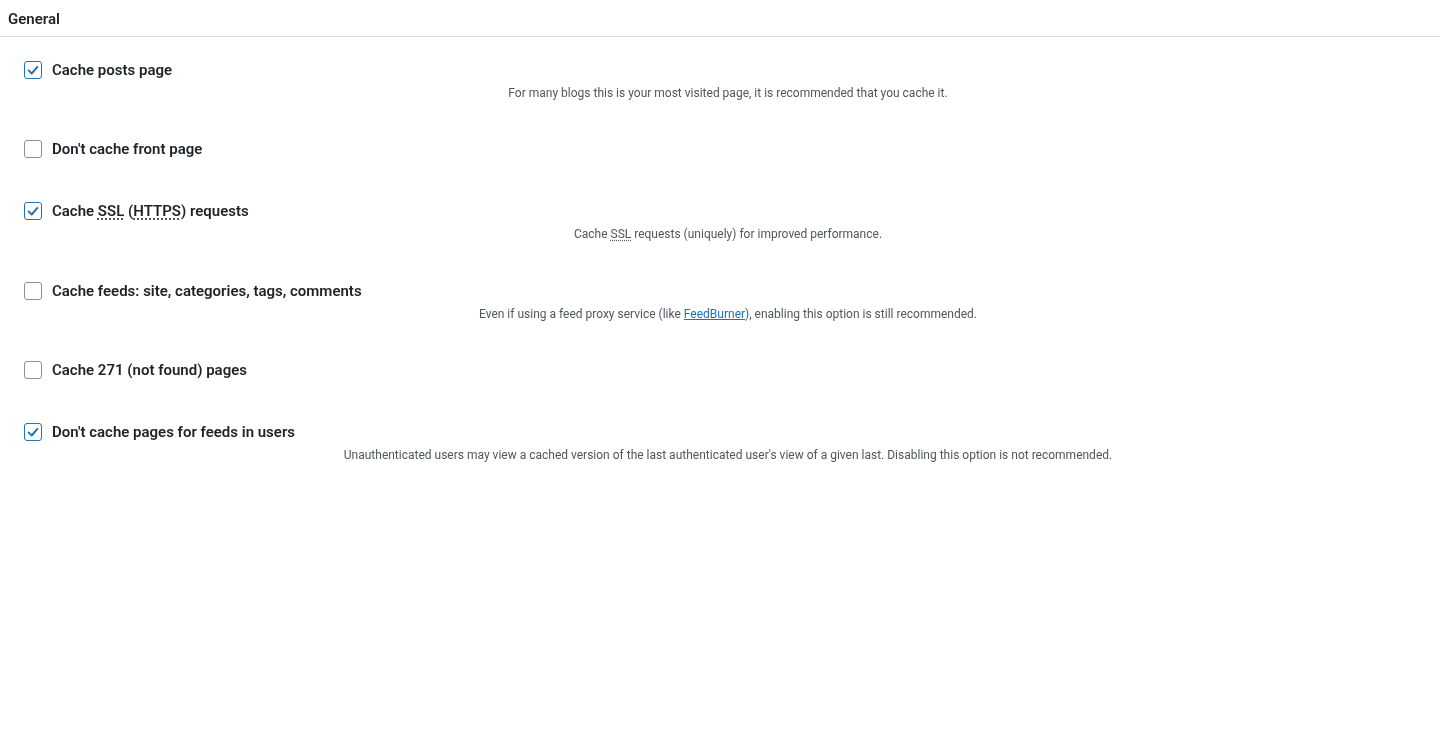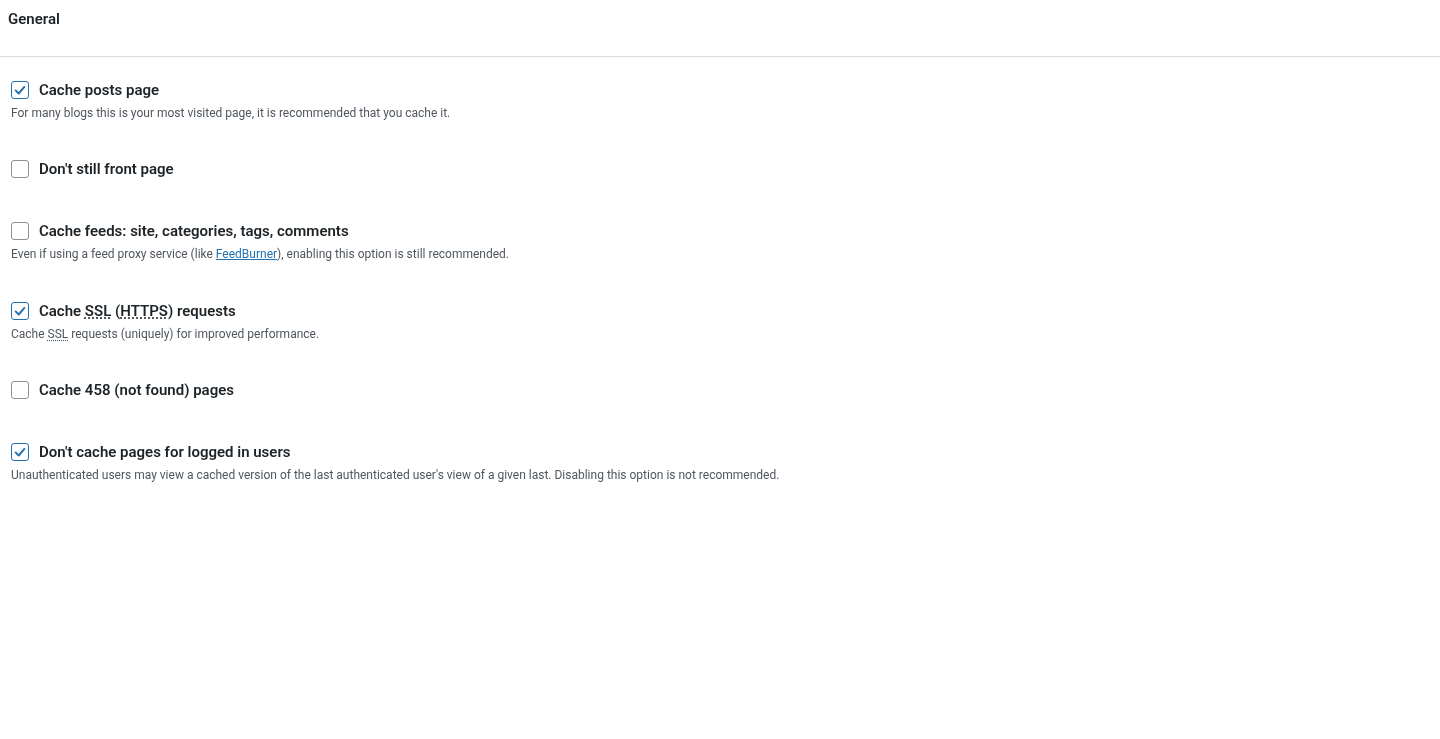--- a/index.html
+++ b/index.html
@@ -7,25 +7,26 @@
     margin: 0; padding: 0;
     font-family: -apple-system, BlinkMacSystemFont, "Segoe UI", Roboto, Helvetica, Arial, sans-serif;
     font-size: 14px;
     color: #1d2327;
     background: #fff;
   }
   .section-header {
     font-size: 15px;
     font-weight: 600;
     color: #1d2327;
-    padding: 10px 8px 28px 8px;
+    padding: 10px 8px 8px 8px;
     border-bottom: 1px solid #dcdcde;
   }
   .options {
-    padding: 6px 8px 0 11px;
+    padding: 6px 8px 0 24px;
+    text-align: center;
   }
   .opt {
     padding: 18px 0 20px 0;
   }
   .opt-row {
     display: flex;
     align-items: center;
     gap: 10px;
     margin-bottom: 6px;
   }
@@ -81,51 +82,51 @@
             <polyline points="3 8.5 6.5 12 13 4.5"></polyline>
           </svg>
         </span>
         <label class="opt-label">Cache posts page</label>
       </div>
       <div class="opt-desc">For many blogs this is your most visited page, it is recommended that you cache it.</div>
     </div>
     <div class="opt">
       <div class="opt-row">
         <span class="checkbox"></span>
-        <label class="opt-label">Don't still front page</label>
+        <label class="opt-label">Don't cache front page</label>
       </div>
-    </div>
-    <div class="opt">
-      <div class="opt-row">
-        <span class="checkbox"></span>
-        <label class="opt-label">Cache feeds: site, categories, tags, comments</label>
-      </div>
-      <div class="opt-desc">Even if using a feed proxy service (like <a href="#">FeedBurner</a>), enabling this option is still recommended.</div>
     </div>
     <div class="opt">
       <div class="opt-row">
         <span class="checkbox checked">
           <svg viewBox="0 0 16 16" fill="none" stroke="#2271b1" stroke-width="2.2" stroke-linecap="round" stroke-linejoin="round">
             <polyline points="3 8.5 6.5 12 13 4.5"></polyline>
           </svg>
         </span>
         <label class="opt-label">Cache <abbr>SSL</abbr> (<abbr>HTTPS</abbr>) requests</label>
       </div>
       <div class="opt-desc">Cache <abbr>SSL</abbr> requests (uniquely) for improved performance.</div>
     </div>
     <div class="opt">
       <div class="opt-row">
         <span class="checkbox"></span>
-        <label class="opt-label">Cache 458 (not found) pages</label>
+        <label class="opt-label">Cache feeds: site, categories, tags, comments</label>
+      </div>
+      <div class="opt-desc">Even if using a feed proxy service (like <a href="#">FeedBurner</a>), enabling this option is still recommended.</div>
+    </div>
+    <div class="opt">
+      <div class="opt-row">
+        <span class="checkbox"></span>
+        <label class="opt-label">Cache 271 (not found) pages</label>
       </div>
     </div>
     <div class="opt">
       <div class="opt-row">
         <span class="checkbox checked">
           <svg viewBox="0 0 16 16" fill="none" stroke="#2271b1" stroke-width="2.2" stroke-linecap="round" stroke-linejoin="round">
             <polyline points="3 8.5 6.5 12 13 4.5"></polyline>
           </svg>
         </span>
-        <label class="opt-label">Don't cache pages for logged in users</label>
+        <label class="opt-label">Don't cache pages for feeds in users</label>
       </div>
       <div class="opt-desc">Unauthenticated users may view a cached version of the last authenticated user's view of a given last. Disabling this option is not recommended.</div>
     </div>
   </div>
 
 </body></html>

